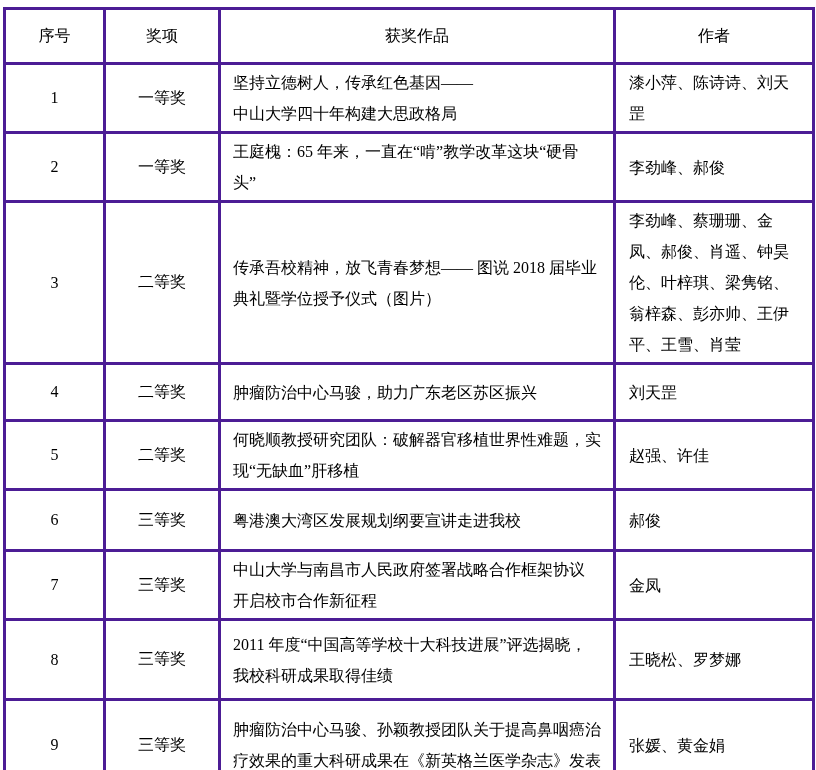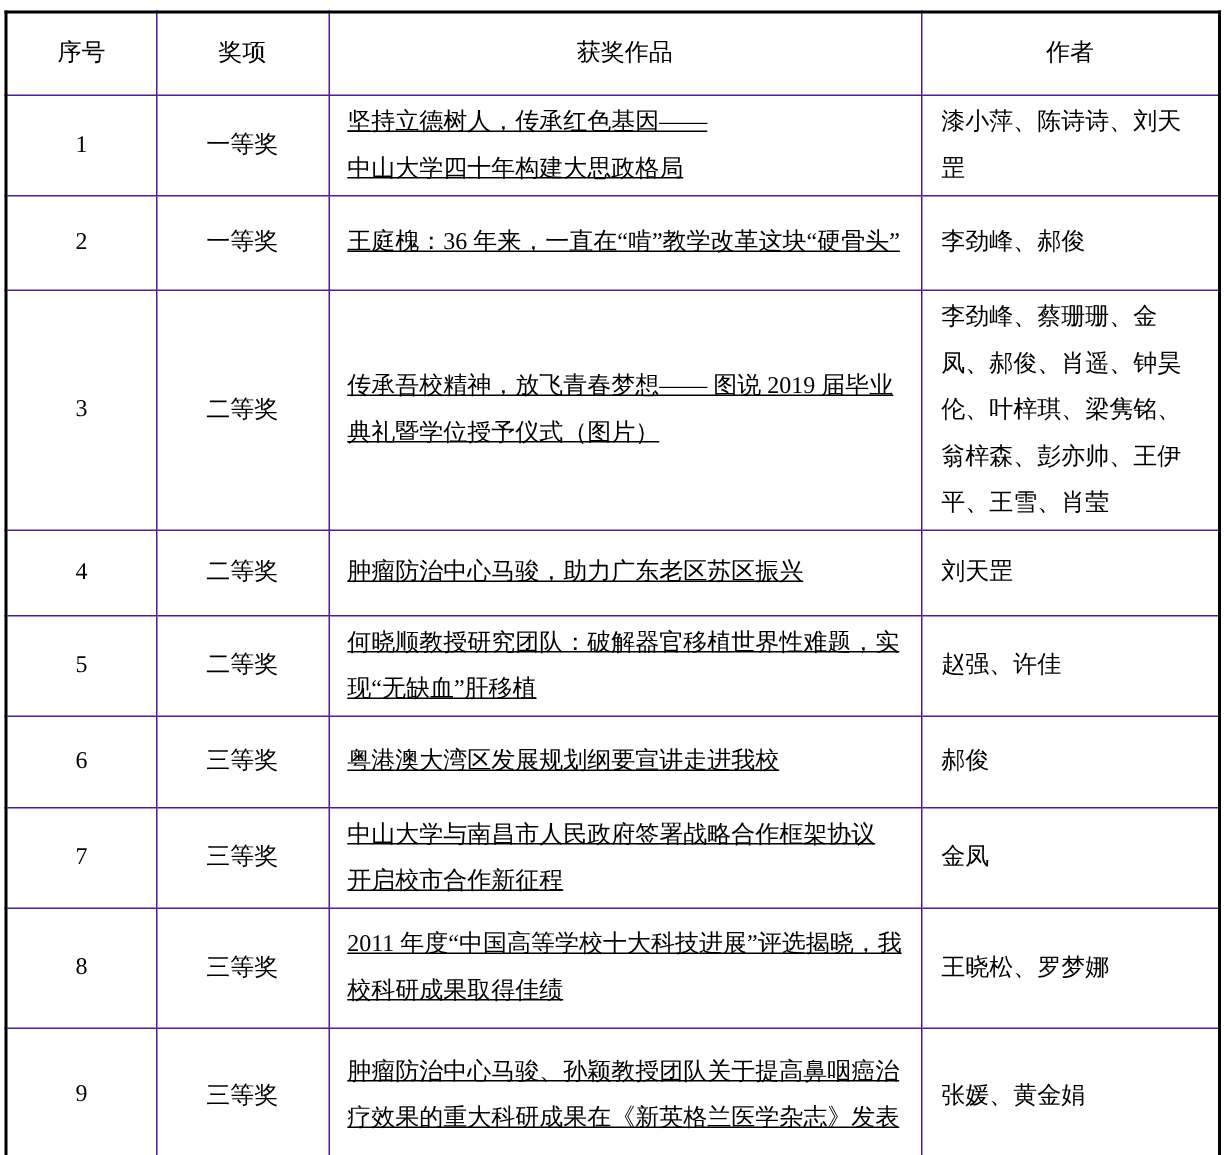--- a/index.html
+++ b/index.html
@@ -17,40 +17,39 @@
     background: #ffffff;
   }
   table.awards {
     border-collapse: collapse;
     table-layout: fixed;
     width: 809px;
     border: 2px solid #000000;
   }
   table.awards th,
   table.awards td {
-    border: 1px solid #4c1d95;
+    border: 3px solid #4c1d95;
     font-size: 16px;
     font-weight: normal;
     vertical-align: middle;
     overflow: hidden;
   }
   table.awards thead tr {
     height: 55px;
   }
   table.awards th {
     text-align: center;
   }
   td.col-index  { text-align: center; }
   td.col-award  { text-align: center; }
   td.col-work   {
     text-align: left;
     padding: 2px 12px;
     line-height: 31px;
     white-space: pre-wrap;
-    text-decoration: underline;
   }
   td.col-authors {
     text-align: left;
     padding: 2px 13px 2px 13px;
     line-height: 31px;
   }
 </style>
 </head>
 <body>
 
@@ -74,27 +73,27 @@
         <tr style="height: 67px;">
           <td class="col-index">1</td>
           <td class="col-award">一等奖</td>
           <td class="col-work">坚持立德树人，传承红色基因——
 中山大学四十年构建大思政格局</td>
           <td class="col-authors">漆小萍、陈诗诗、刘天罡</td>
         </tr>
         <tr style="height: 63px;">
           <td class="col-index">2</td>
           <td class="col-award">一等奖</td>
-          <td class="col-work">王庭槐：36 年来，一直在“啃”教学改革这块“硬骨头”</td>
+          <td class="col-work">王庭槐：65 年来，一直在“啃”教学改革这块“硬骨头”</td>
           <td class="col-authors">李劲峰、郝俊</td>
         </tr>
         <tr style="height: 159px;">
           <td class="col-index">3</td>
           <td class="col-award">二等奖</td>
-          <td class="col-work">传承吾校精神，放飞青春梦想—— 图说 2019 届毕业典礼暨学位授予仪式（图片）</td>
+          <td class="col-work">传承吾校精神，放飞青春梦想—— 图说 2018 届毕业典礼暨学位授予仪式（图片）</td>
           <td class="col-authors">李劲峰、蔡珊珊、金凤、郝俊、肖遥、钟昊伦、叶梓琪、梁隽铭、翁梓森、彭亦帅、王伊平、王雪、肖莹</td>
         </tr>
         <tr style="height: 57px;">
           <td class="col-index">4</td>
           <td class="col-award">二等奖</td>
           <td class="col-work">肿瘤防治中心马骏，助力广东老区苏区振兴</td>
           <td class="col-authors">刘天罡</td>
         </tr>
         <tr style="height: 59px;">
           <td class="col-index">5</td>

